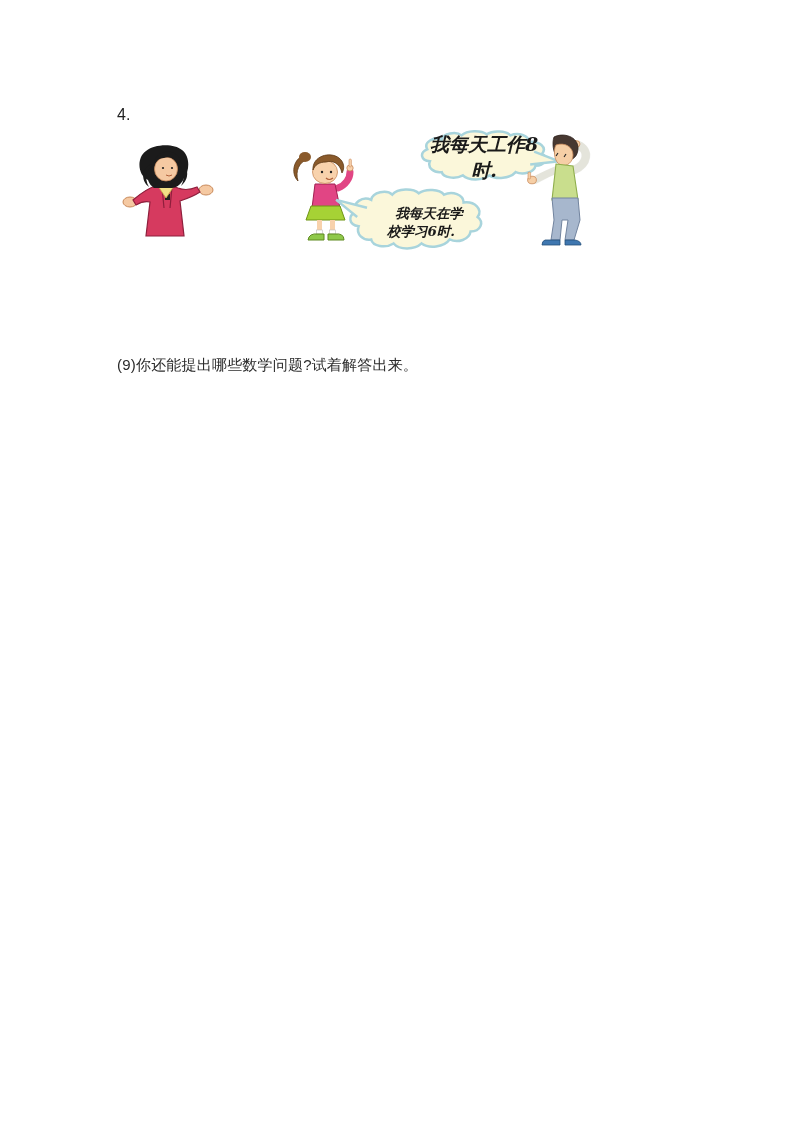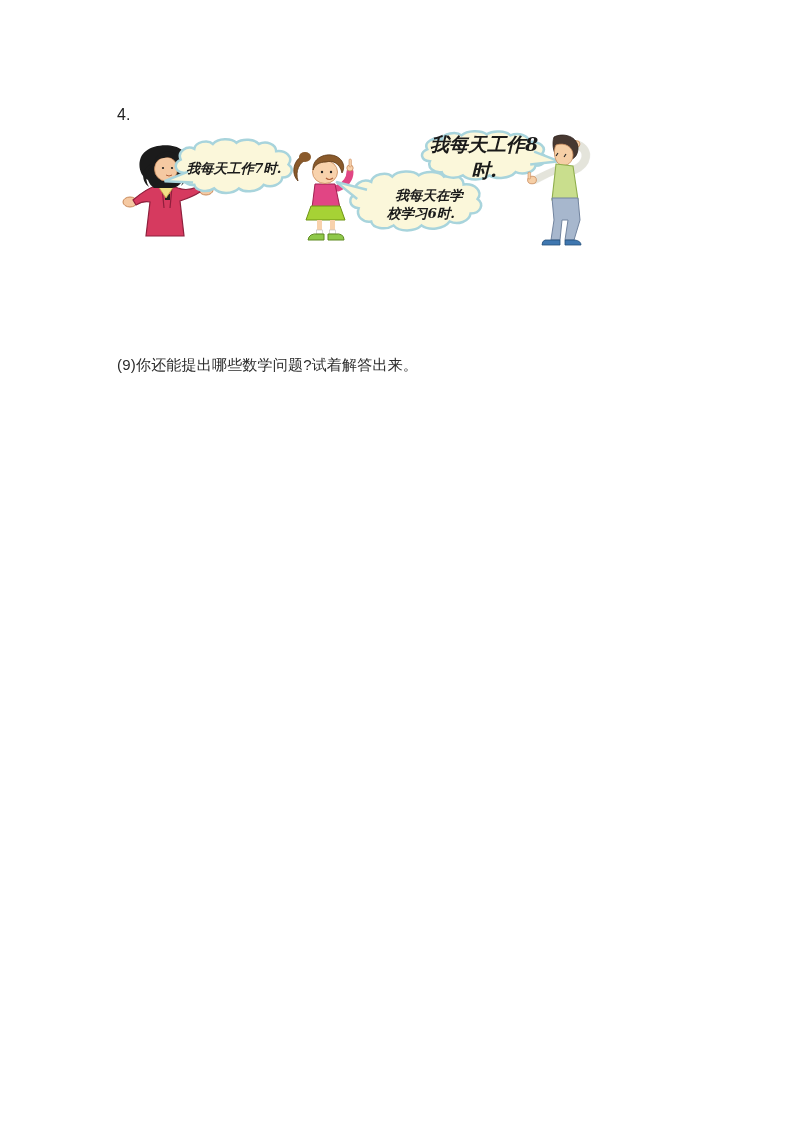--- a/index.html
+++ b/index.html
@@ -66,21 +66,21 @@
     font-weight: 700;
     color: #1a1a1a;
     display: flex;
     flex-direction: column;
     justify-content: center;
   }
 
   .bubble-mother { left: 64px;  top: 8px;  width: 124px; height: 60px; }
   .bubble-mother .bubble-text { font-size: 13.5px; text-align: center; padding-top: 2px; }
 
-  .bubble-girl { left: 238px; top: 40px; width: 140px; height: 66px; }
+  .bubble-girl { left: 238px; top: 58px; width: 140px; height: 66px; }
   .bubble-girl .bubble-text { font-size: 13.5px; line-height: 18px; padding-top: 2px; }
   .bubble-girl .line1 { text-align: center; padding-left: 26px; }
   .bubble-girl .line2 { text-align: center;  padding-left: 10px; }
 
   .bubble-father { left: 310px; top: 0px; width: 132px; height: 54px; }
   .bubble-father .bubble-text { font-size: 19px; text-align: center; padding-top: 2px; }
 
   .question {
     position: absolute;
     left: 117px;
@@ -123,27 +123,20 @@
 
         <path d="M30,20 C20,23 18,36 27,43 C22,34 24,25 31,22 Z" fill="#1b1b1b"></path>
         <path d="M58,18 C67,22 68,35 59,42 C64,33 62,24 55,20 Z" fill="#1b1b1b"></path>
 
         <circle cx="41" cy="24" r="1.1" fill="#222"></circle>
         <circle cx="50" cy="24" r="1.1" fill="#222"></circle>
         <path d="M44,31 Q47,33 50,31" stroke="#B0603A" stroke-width="1" fill="none"></path>
       </svg>
     </div>
 
-    <div class="bubble bubble-mother">
-      <svg viewBox="0 0 200 100" preserveAspectRatio="none" aria-hidden="true">
-        <path class="cloud" d="M18,58 C4,56 2,42 14,36 C8,22 24,12 36,18 C38,6 58,2 66,10 C74,0 96,0 104,8 C114,0 134,2 140,10 C152,4 168,10 168,22 C184,20 196,32 188,44 C198,52 192,66 178,66 C176,78 160,84 148,78 C140,90 118,92 108,84 C98,94 76,94 68,84 C56,92 38,88 36,78 C24,80 14,70 18,58 Z"></path>
-        <path class="tail" d="M26,56 L-12,72 L34,74"></path>
-      </svg>
-      <div class="bubble-text">我每天工作7时.</div>
-    </div>
 
     <div class="figure fig-girl">
       <svg viewBox="0 0 76 96" preserveAspectRatio="xMidYMid meet" aria-hidden="true">
 
         <path d="M14,8 C5,13 3,26 10,33 C7,23 11,14 20,11 Z" fill="#8A5A2B" stroke="#5E3A17" stroke-width="0.8"></path>
         <ellipse cx="17" cy="9" rx="6" ry="5" fill="#8A5A2B"></ellipse>
 
         <path d="M50,40 C58,37 62,30 62,24" stroke="#E14584" stroke-width="7" fill="none" stroke-linecap="round"></path>
 
         <ellipse cx="62" cy="20" rx="3.2" ry="3" fill="#F8D2AC" stroke="#C98A5B" stroke-width="0.8"></ellipse>

